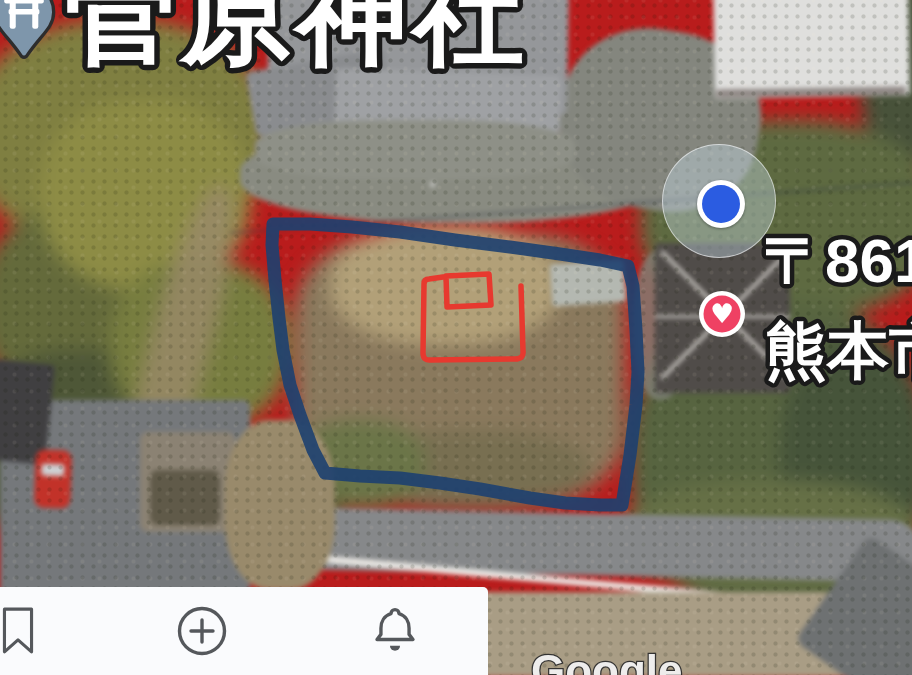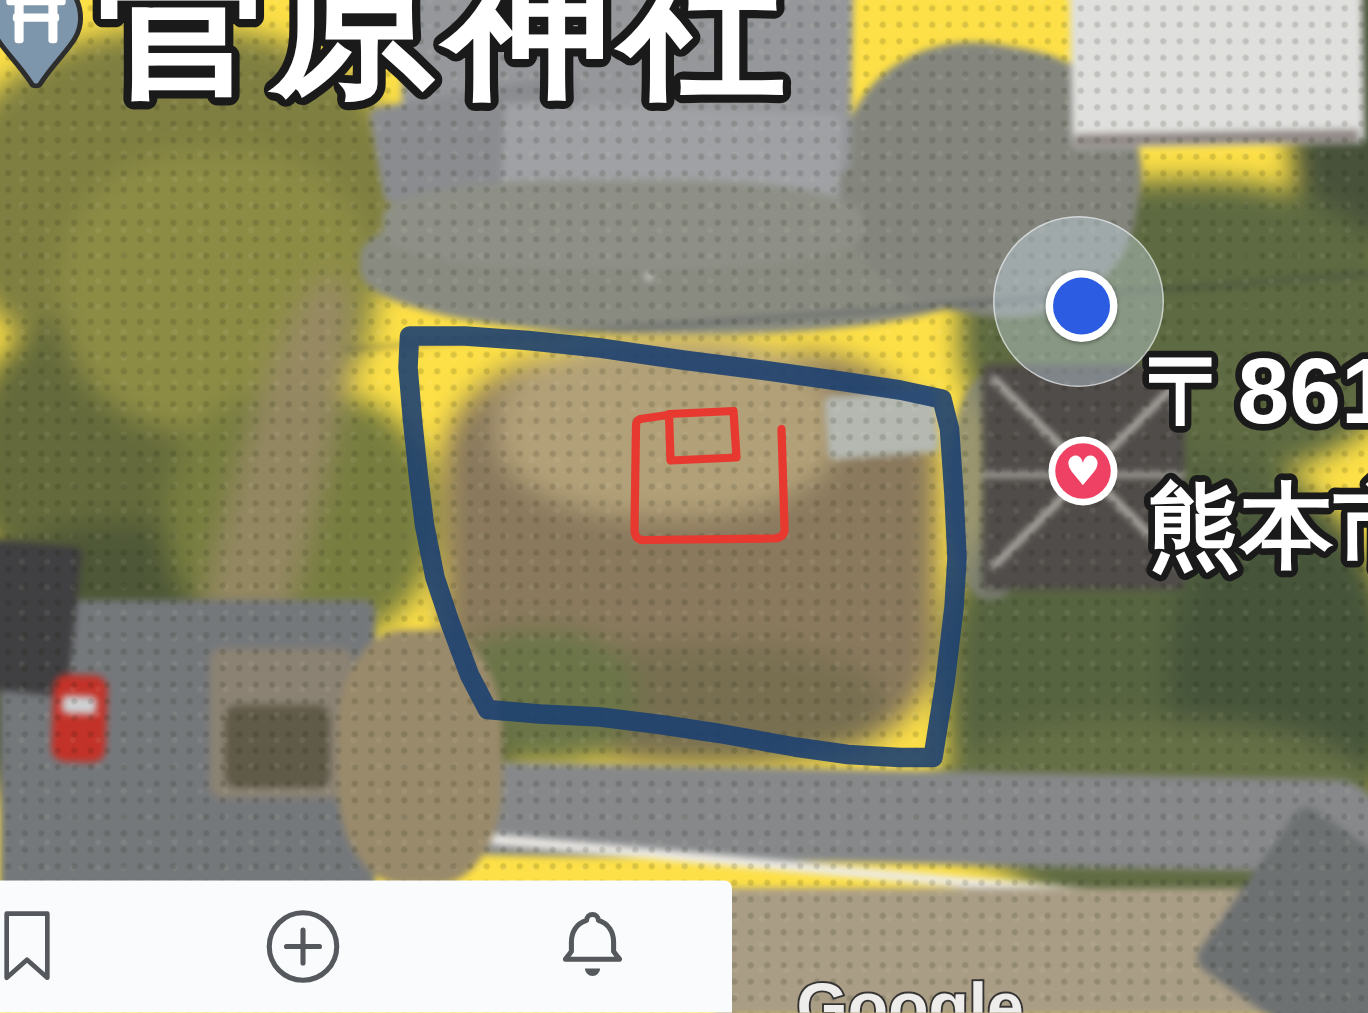--- a/index.html
+++ b/index.html
@@ -1,18 +1,18 @@
 <!DOCTYPE html>
 <html><head>
 <meta charset="utf-8">
 <style>
   html,body{margin:0;padding:0;background:#000;}
   *{box-sizing:border-box;}
   .screen{position:relative;width:912px;height:675px;overflow:hidden;
-          font-family:"Liberation Sans","DejaVu Sans",sans-serif;background:#fde047;}
+          font-family:"Liberation Sans","DejaVu Sans",sans-serif;background:#b91c1c;}
   .layer{position:absolute;inset:0;}
   .b{position:absolute;border-radius:45%;}
   .veg{filter:blur(9px);}
   .str{filter:blur(2.5px);}
   .mottle{position:absolute;inset:0;pointer-events:none;opacity:.75;
     background-image:
       radial-gradient(rgba(22,30,12,0.20) 1.5px, transparent 2.6px),
       radial-gradient(rgba(255,246,220,0.10) 1.5px, transparent 2.6px);
     background-size:11px 11px,17px 17px;background-position:0 0,6px 9px;}
   .speckle{background-image:radial-gradient(rgba(40,35,25,.5) 1.6px,transparent 2.6px);

